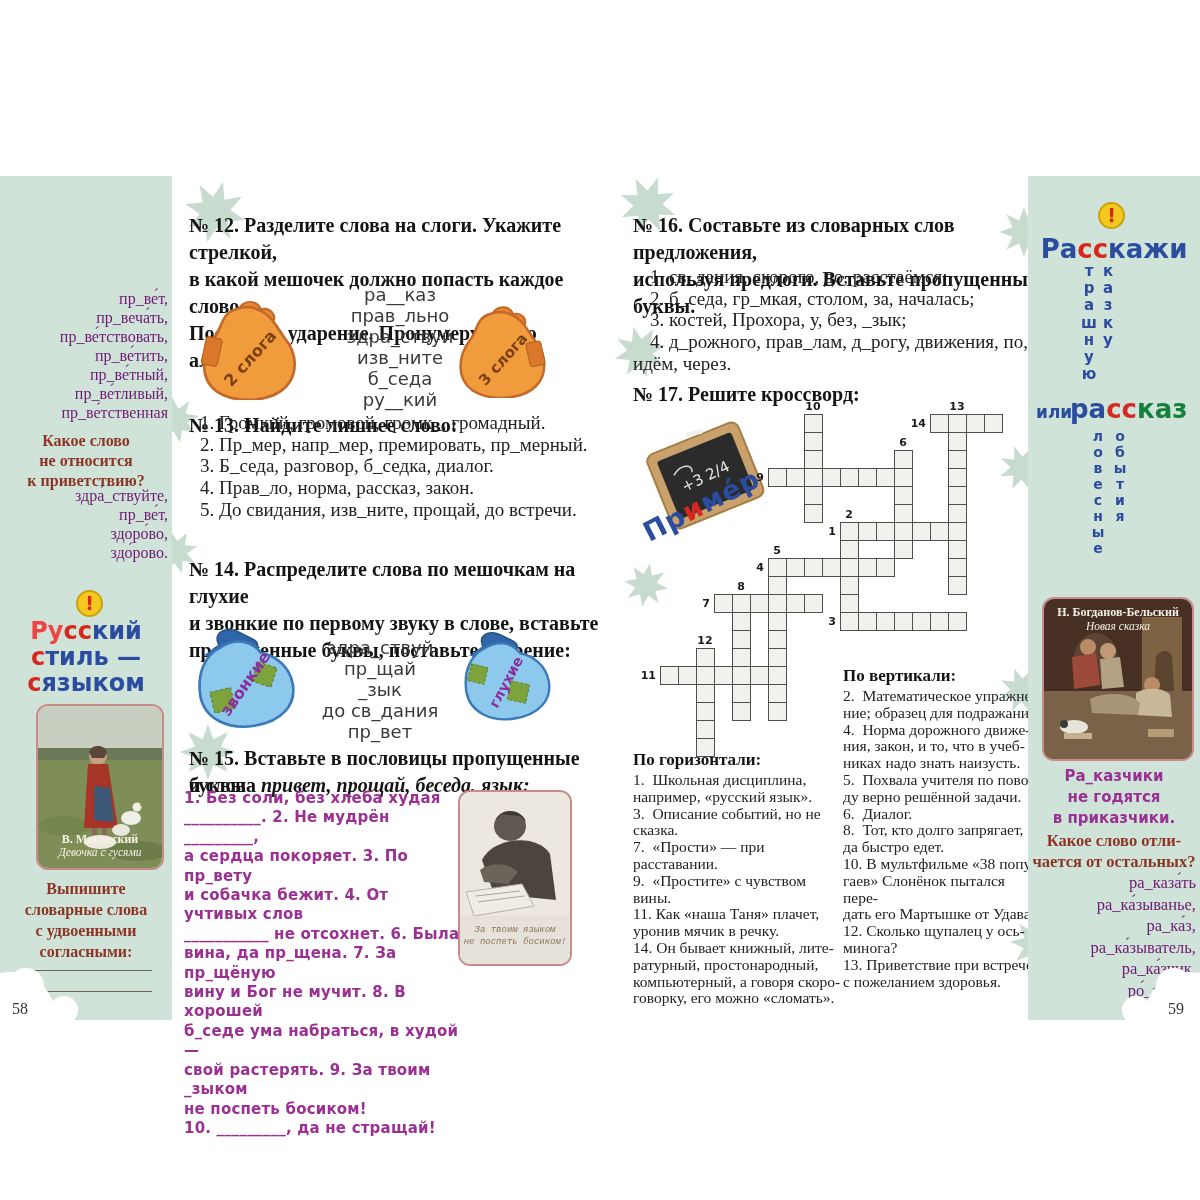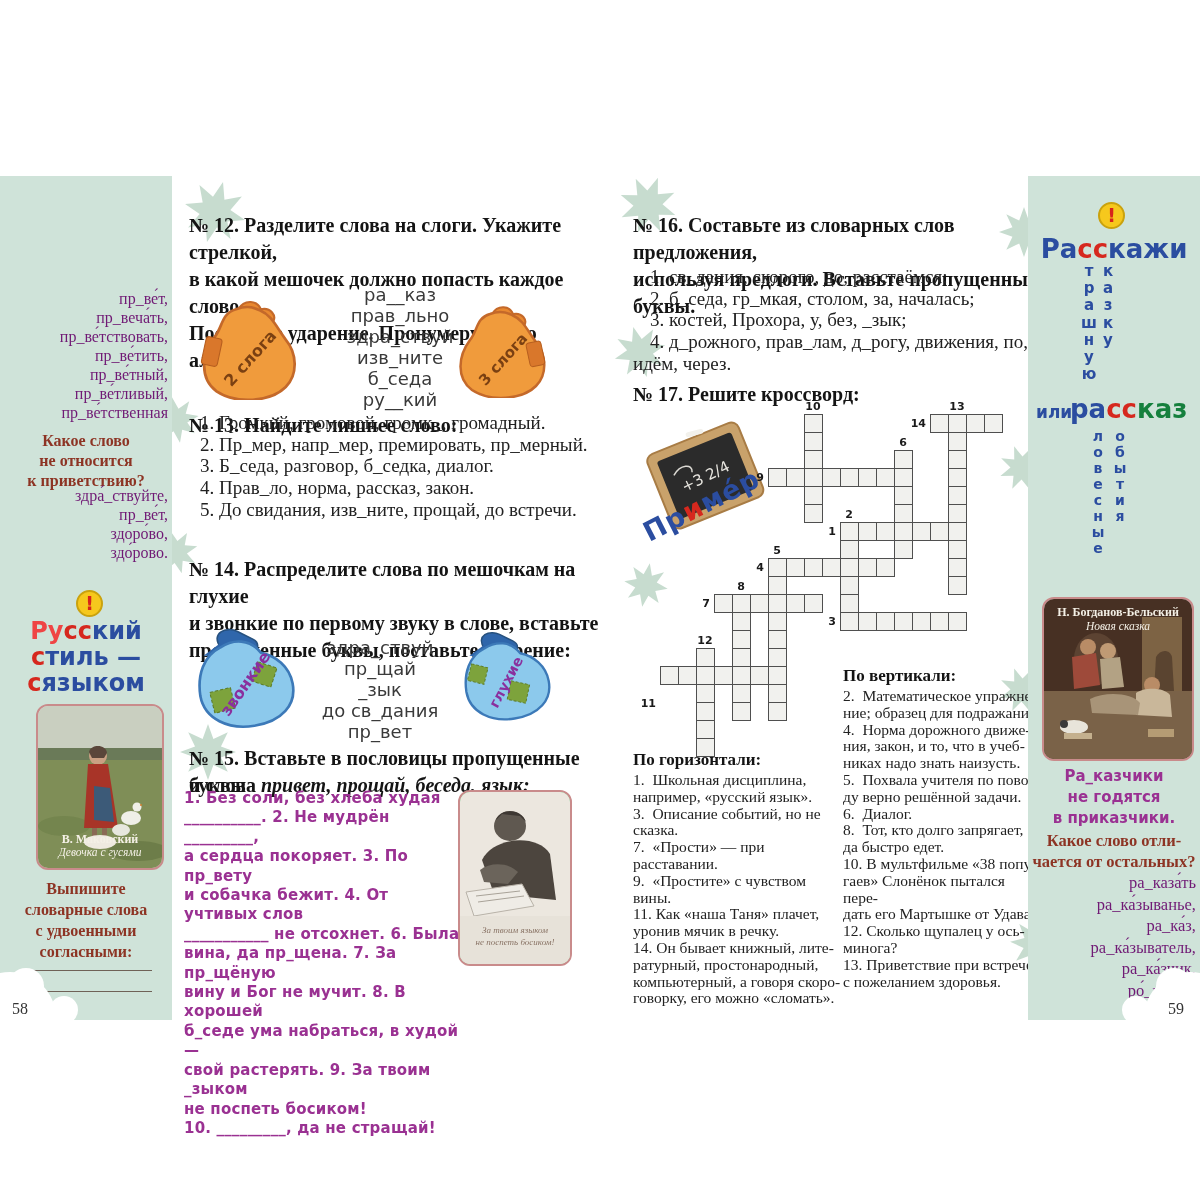--- a/index.html
+++ b/index.html
@@ -205,21 +205,21 @@
 а сердца покоряет. 3. По пр_вету
 и собачка бежит. 4. От учтивых слов
 ___________ не отсохнет. 6. Была
 вина, да пр_щена. 7. За пр_щёную
 вину и Бог не мучит. 8. В хорошей
 б_седе ума набраться, в худой —
 свой растерять. 9. За твоим _зыком
 не поспеть босиком!
 10. _________, да не стращай!</div>
 
-  <div class="painting" style="left:458px;top:790px;width:110px;height:172px;background:#86efac;border-color:#c98b8b;">
+  <div class="painting" style="left:458px;top:790px;width:110px;height:172px;background:#86efac;border-color:#c98b8b;font-family:Liberation Mono, monospace;">
     <svg width="110" height="172" viewBox="0 0 110 172">
       <rect width="110" height="172" fill="#ece7df"></rect>
       <ellipse cx="50" cy="34" rx="16" ry="15" fill="#5f5850"></ellipse>
       <path d="M36,28 C40,16 62,16 66,30 L60,24 L42,22 Z" fill="#3e3833"></path>
       <path d="M22,68 C34,44 78,42 90,62 L96,108 L34,102 Z" fill="#4c453e"></path>
       <path d="M20,78 C30,70 48,70 58,80 L48,92 L24,90 Z" fill="#6b645b"></path>
       <polygon points="6,100 62,92 74,114 14,124" fill="#efece6" stroke="#b8b2a8"></polygon>
       <line x1="16" y1="104" x2="60" y2="99" stroke="#a8a298" stroke-width="1"></line>
       <line x1="18" y1="110" x2="64" y2="104" stroke="#a8a298" stroke-width="1"></line>
       <rect y="124" width="110" height="48" fill="#e7e2d9"></rect>
@@ -338,21 +338,21 @@
       <div class="cw-cell" style="left: 36px; top: 252px;"></div>
       <div class="cw-cell" style="left: 36px; top: 270px;"></div>
       <div class="cw-cell" style="left: 36px; top: 288px;"></div>
       <div class="cw-cell" style="left: 36px; top: 306px;"></div>
       <div class="cw-cell" style="left: 36px; top: 324px;"></div>
       <div class="cw-num" style="left: 34px; top: 220px; width: 22px; text-align: center;">12</div>
       <div class="cw-cell" style="left: 0px; top: 252px;"></div>
       <div class="cw-cell" style="left: 18px; top: 252px;"></div>
       <div class="cw-cell" style="left: 54px; top: 252px;"></div>
       <div class="cw-cell" style="left: 90px; top: 252px;"></div>
-      <div class="cw-num" style="left: -26px; top: 255px; width: 22px; text-align: right; margin-top: 28px;">11</div>
+      <div class="cw-num" style="left: -26px; top: 255px; width: 22px; text-align: right;">11</div>
     </div>
 
   <div class="abs clue-head" style="left:633px;top:750px;">По горизонтали:</div>
   <div class="abs clue-text prew" style="left:633px;top:772px;width:215px;">1.  Школьная дисциплина,
 например, «русский язык».
 3.  Описание событий, но не
 сказка.
 7.  «Прости» — при расставании.
 9.  «Простите» с чувством вины.
 11. Как «наша Таня» плачет,

